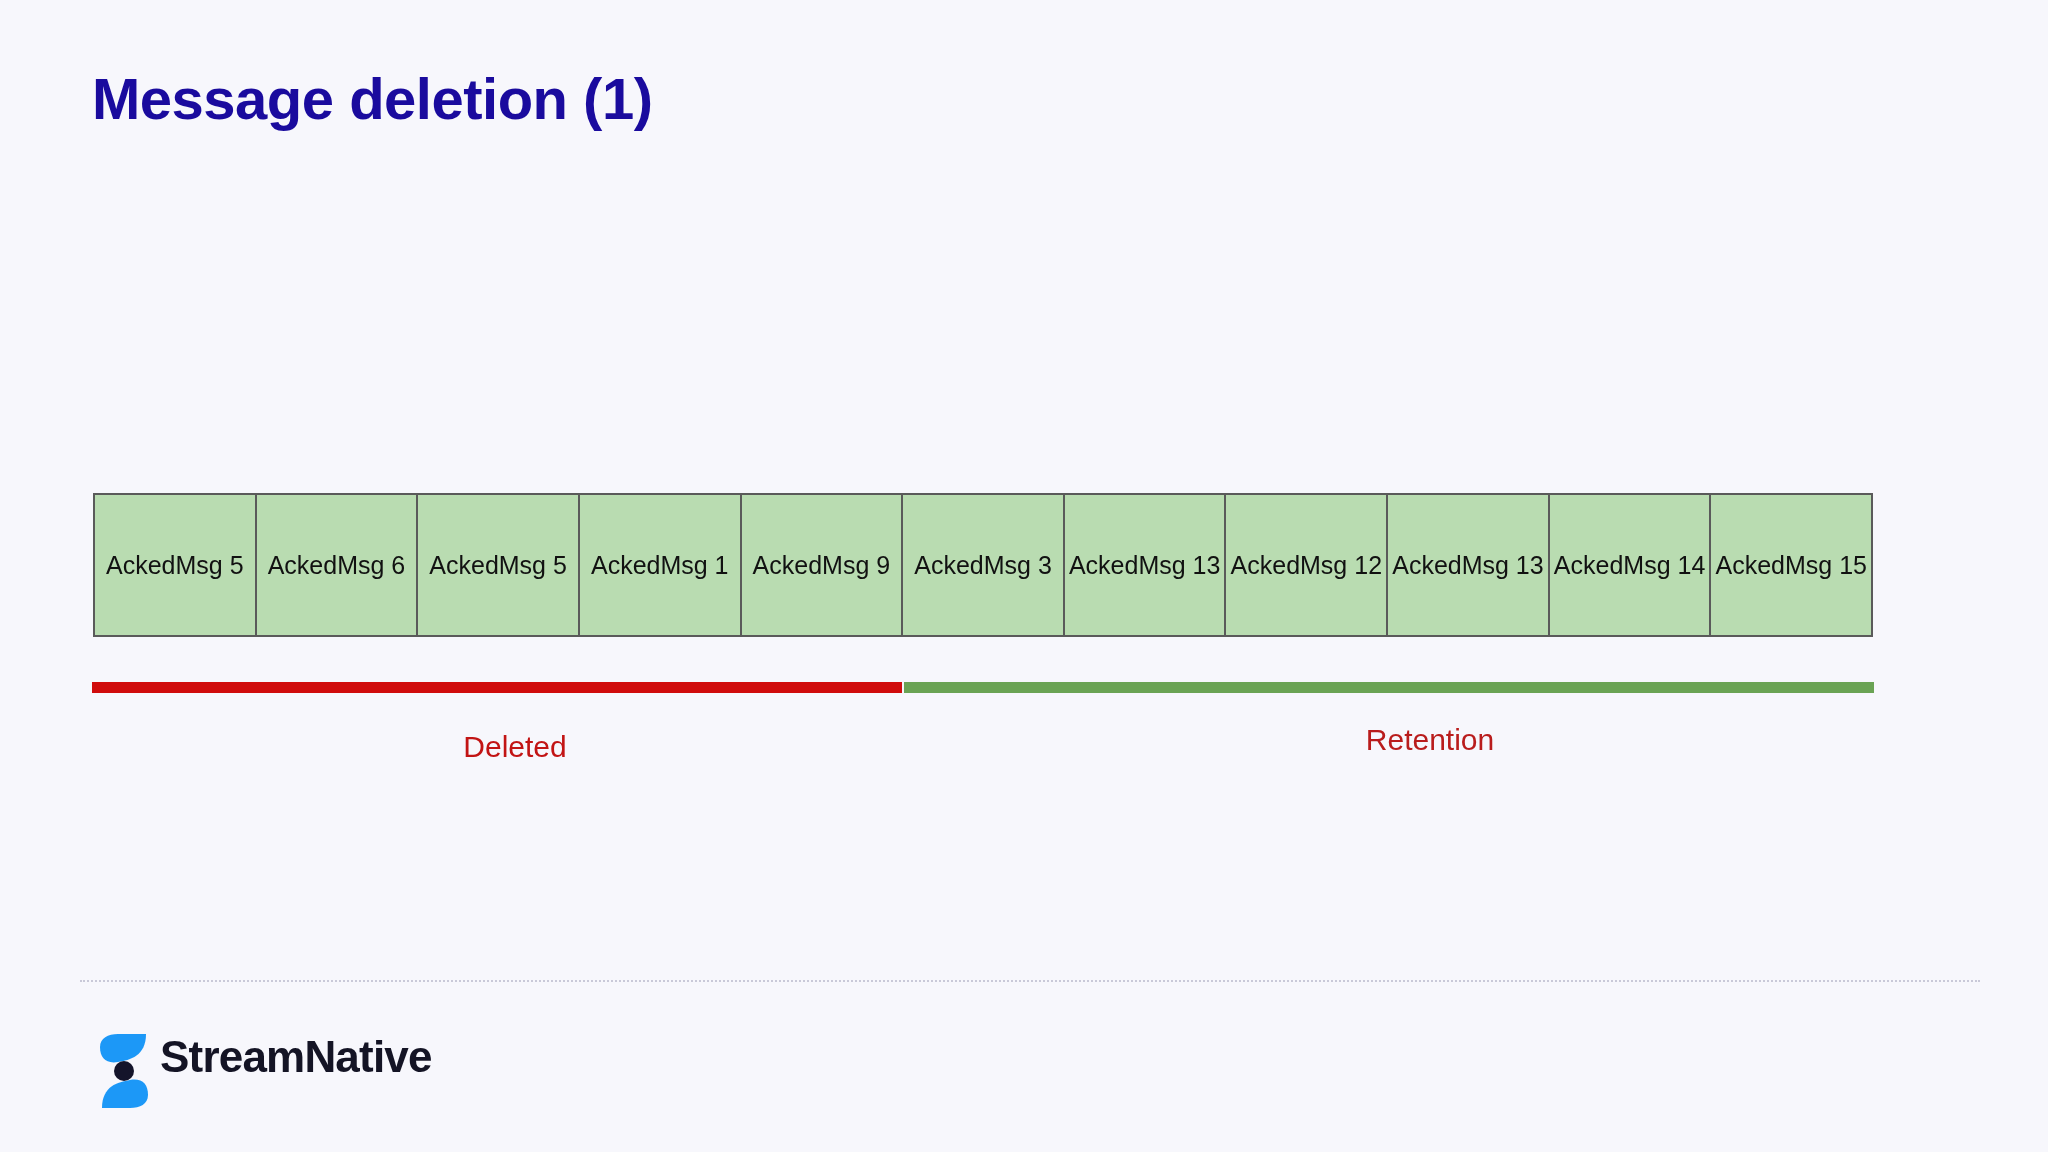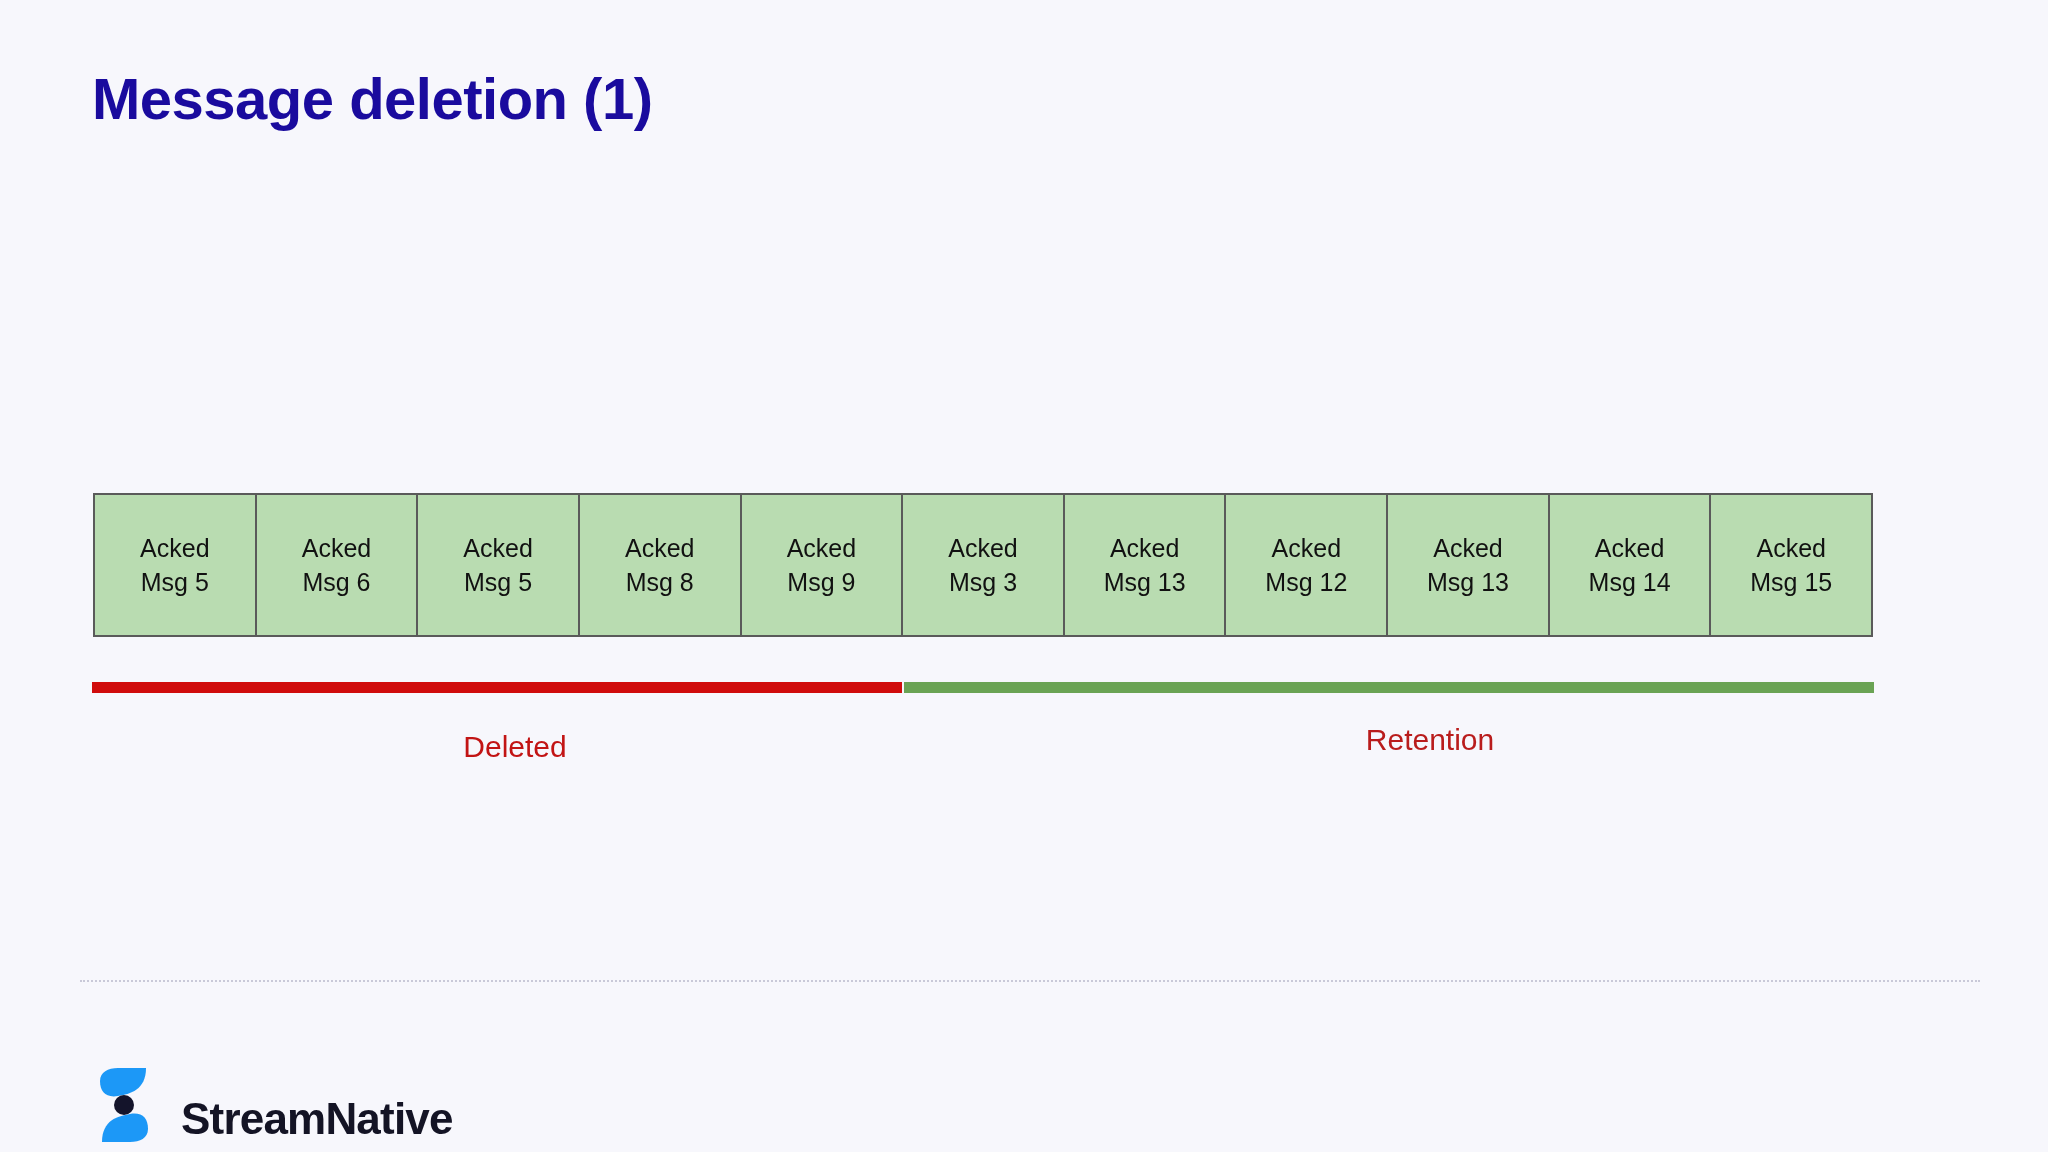--- a/index.html
+++ b/index.html
@@ -38,21 +38,21 @@
     display: flex;
     box-sizing: border-box;
   }
   .msg-box {
     flex: 1 1 0;
     background: #b9dcb1;
     border: 2px solid #5a5a5a;
     margin-left: -2px;
     box-sizing: border-box;
     display: flex;
-    flex-direction: column;
+    flex-direction: row;
     align-items: center;
     justify-content: center;
     font-size: 25px;
     color: #111111;
     line-height: 1.38;
   }
   .msg-box:first-child {
     margin-left: 0;
   }
   .msg-box-line {
@@ -112,24 +112,24 @@
     position: absolute;
     left: 80px;
     top: 980px;
     width: 1900px;
     height: 0;
     border-top: 2px dotted #c9c9d8;
   }
   .footer-brand {
     position: absolute;
     left: 96px;
-    top: 1066px;
+    top: 1032px;
     display: flex;
-    align-items: flex-end;
-    gap: 29px;
+    align-items: flex-start;
+    gap: 8px;
   }
   .brand-mark {
     width: 56px;
     height: 78px;
     flex: 0 0 auto;
     display: block;
   }
   .brand-name {
     font-size: 44px;
     font-weight: 700;
@@ -155,21 +155,21 @@
     <span class="msg-box-line">Msg 6</span>
   </div>
 
   <div class="msg-box">
     <span class="msg-box-line">Acked</span>
     <span class="msg-box-line">Msg 5</span>
   </div>
 
   <div class="msg-box">
     <span class="msg-box-line">Acked</span>
-    <span class="msg-box-line">Msg 8</span>
+    <span class="msg-box-line">Msg 1</span>
   </div>
 
   <div class="msg-box">
     <span class="msg-box-line">Acked</span>
     <span class="msg-box-line">Msg 9</span>
   </div>
 
   <div class="msg-box">
     <span class="msg-box-line">Acked</span>
     <span class="msg-box-line">Msg 3</span>

